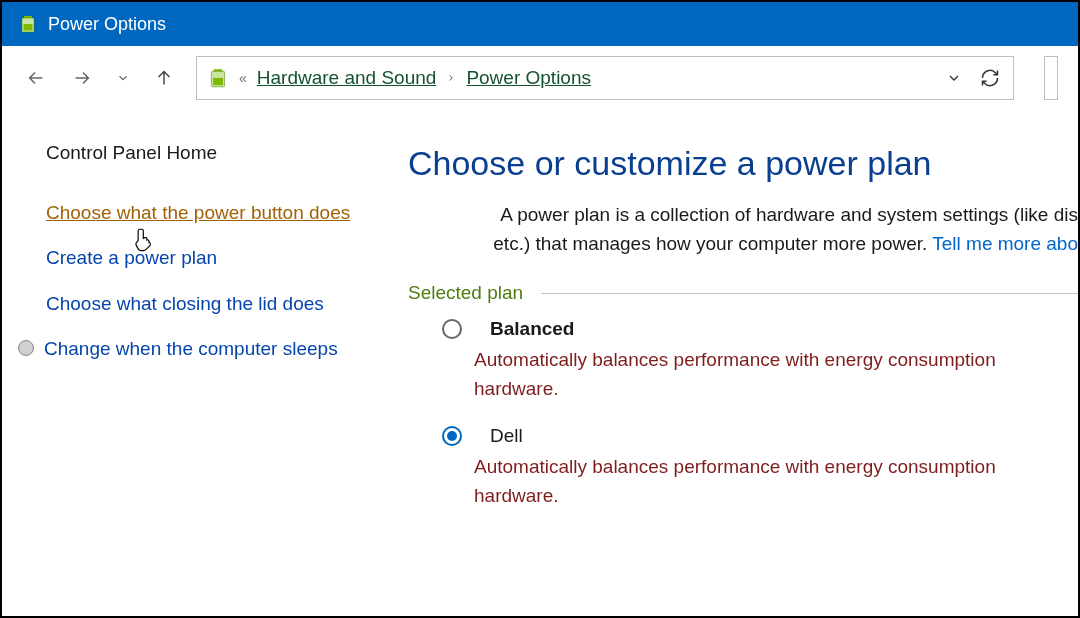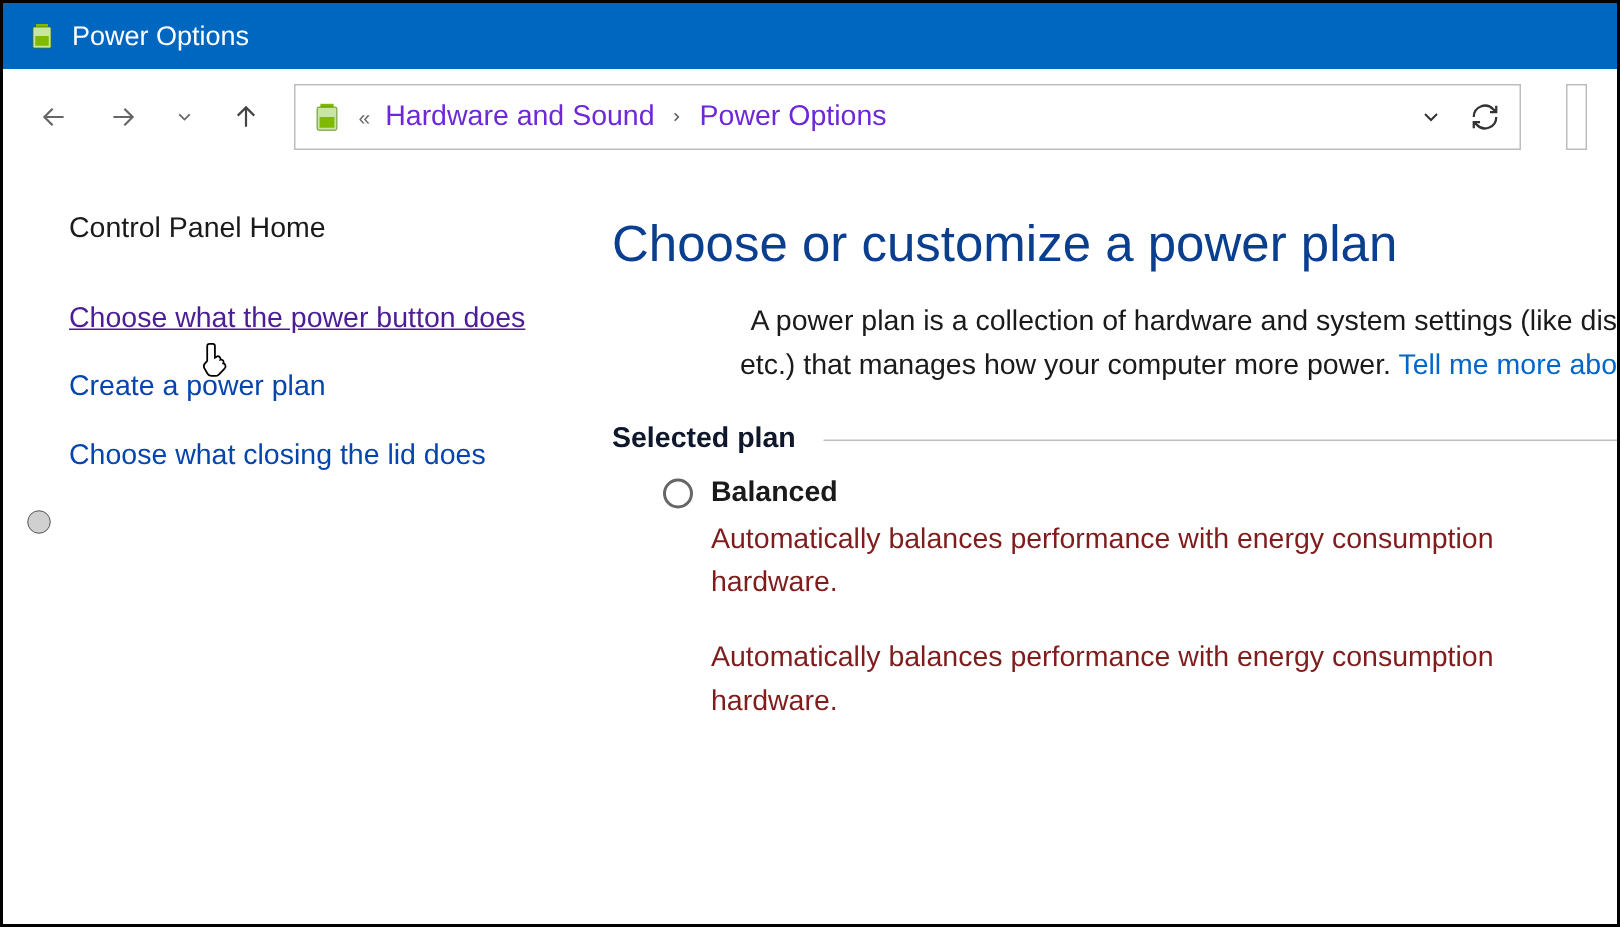--- a/index.html
+++ b/index.html
@@ -48,21 +48,21 @@
       height: 44px;
       border: 1px solid #bdbdbd;
       display: flex;
       align-items: center;
       padding: 0 10px;
       gap: 10px;
       min-width: 0;
     }
     .crumb-icon svg { display: block; }
     .crumb-chevrons { color: #6b6b6b; font-size: 14px; }
-    .crumb-item { font-size: 19px; color: #6d28d9; white-space: nowrap; }
+    .crumb-item { font-size: 19px; color: #14532d; white-space: nowrap; text-decoration: underline; }
     .crumb-sep { color: #555; display:flex; align-items:center; }
     .crumb-spacer { flex: 1; }
     .crumb-drop, .crumb-refresh {
       width: 26px; height: 26px; display:flex; align-items:center; justify-content:center; color:#333; cursor:pointer;
     }
     .searchbox {
       width: 14px;
       height: 44px;
       border: 1px solid #bdbdbd;
       margin-left: 12px;
@@ -83,21 +83,21 @@
     }
     .side-link {
       color: #0645ad;
       font-size: 19px;
       line-height: 1.55;
       margin-bottom: 16px;
       cursor: pointer;
     }
     .side-link.hovered {
       text-decoration: underline;
-      color: #4c1d95;
+      color: #a16207;
     }
     .side-link-last { display:flex; align-items: flex-start; gap:8px; margin-left:-30px;}
     .sleep-icon { margin-top:4px; }
     .cursor-hand {
       position: absolute;
       left: 130px;
       top: 116px;
       pointer-events: none;
     }
     .main {
@@ -113,33 +113,32 @@
     }
     .main-desc {
       font-size: 19px;
       line-height: 1.5;
       margin-bottom: 24px;
       text-align: right;
     }
     .main-desc a { color: #0066cc; cursor:pointer; }
     .fieldset-label {
       font-size: 19px;
-      color: #0f172a;
+      color: #4d7c0f;
       display: flex;
       align-items: center;
       gap: 18px;
       margin-bottom: 14px;
-      font-weight: bold;
     }
     .fieldset-rule { flex: 1; height: 1px; background: #c0c0c0; }
     .plan {
       margin-left: 34px;
       margin-bottom: 22px;
     }
-    .plan-row { display:flex; align-items: center; gap: 12px; }
+    .plan-row { display:flex; align-items: center; gap: 28px; }
     .radio {
       width: 20px; height: 20px; border-radius: 50%;
       border: 2px solid #666; display:flex; align-items:center; justify-content:center;
       cursor:pointer;
       flex-shrink:0;
     }
     .radio.selected { border-color: #0067c0; }
     .radio.selected::after {
       content:''; width: 10px; height:10px; border-radius:50%; background:#0067c0;
     }
@@ -224,20 +223,21 @@
     <div class="side-link hovered">Choose what the power button does</div>
     <div class="side-link">Create a power plan</div>
     <div class="side-link">Choose what closing the lid does</div>
     <div class="side-link-last">
       <span class="sleep-icon">
         <svg width="20" height="20" viewBox="0 0 24 24">
           <circle cx="12" cy="12" r="9" fill="#d0d0d0" stroke="#555" stroke-width="0.8"></circle>
           <path d="M12 3 a9 9 0 0 0 0 18 a6 6 0 0 1 0-18" fill="#2a2a3a"></path>
         </svg>
       </span>
+      <div class="side-link" style="margin-bottom:0">Change when the computer sleeps</div>
     </div>
 
     <span class="cursor-hand">
       <svg width="26" height="30" viewBox="0 0 24 28">
         <path d="M9 3c.8 0 1.4.6 1.4 1.4v7.2l1-.6c.6-.4 1.4-.3 1.9.2l.2.2c.4.4.5 1 .3 1.5.7-.2 1.4.1 1.8.7.3.5.3 1.1 0 1.6.6.1 1.1.5 1.3 1.1.3.8.1 1.6-.5 2.2l-3.6 3.6c-.6.6-1.4.9-2.2.9H8.2c-1 0-1.9-.5-2.4-1.4l-2-3.5c-.5-.9-.4-2 .3-2.8l1.5-1.7V4.4C5.6 3.6 6.2 3 7 3h2z" fill="#fff" stroke="#000" stroke-width="1.1"></path>
       </svg>
     </span>
   </div>
 
   <div class="main">
@@ -257,19 +257,23 @@
         <span class="radio"></span>
         <span class="plan-name bold">Balanced</span>
       </div>
       <div class="plan-desc">
         <span>Automatically balances performance with energy consumption</span><br>
         <span>hardware.</span>
       </div>
     </div>
 
     <div class="plan">
+      <div class="plan-row">
+        <span class="radio selected"></span>
+        <span class="plan-name">Dell</span>
+      </div>
       <div class="plan-desc">
         <span>Automatically balances performance with energy consumption</span><br>
         <span>hardware.</span>
       </div>
     </div>
   </div>
 </div>
 
 </body></html>

